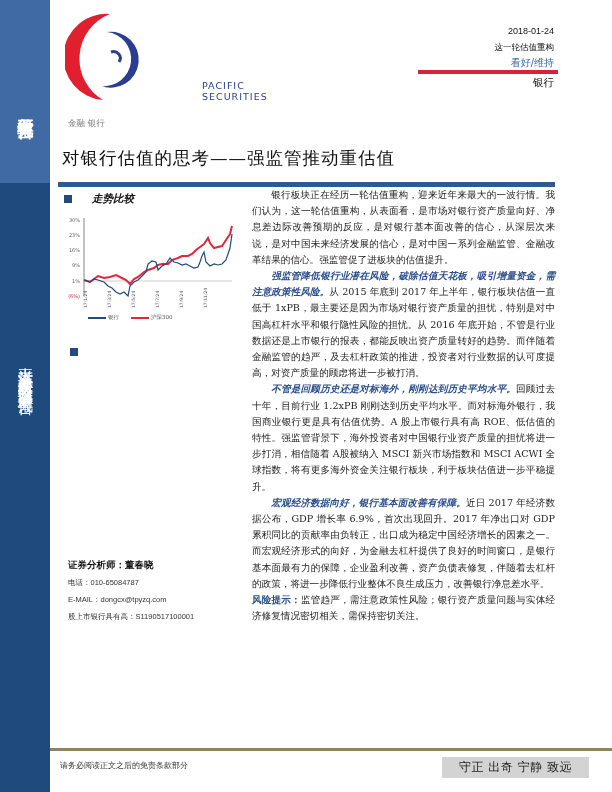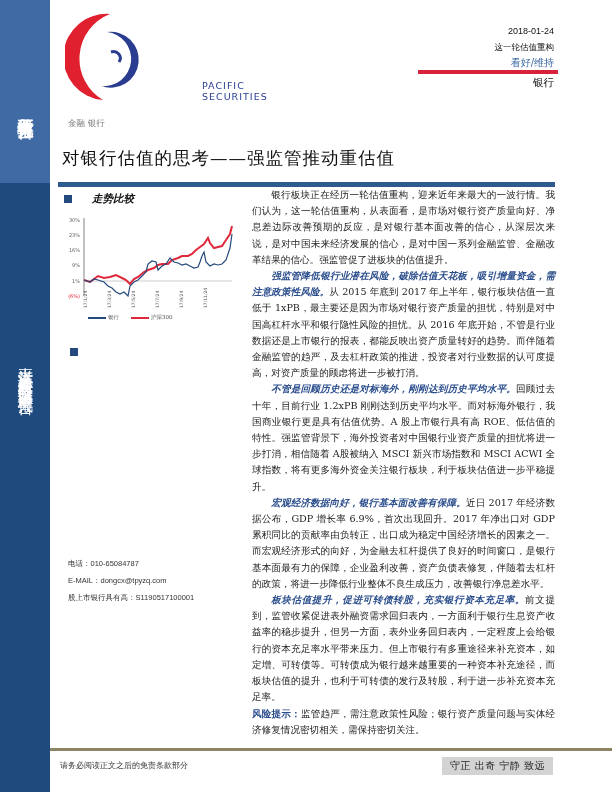--- a/index.html
+++ b/index.html
@@ -71,21 +71,21 @@
   
   .body { position: absolute; left: 252px; top: 187px; width: 303px; font-size: 9.6px; line-height: 16.2px; color: #222; text-align: justify; }
   .body p { text-indent: 2em; }
   .body p.noindent { text-indent: 0; }
   .body .hl { color: #2b4e8c; font-weight: bold; font-style: italic; }
   .body .risk { color: #2b4e8c; font-weight: bold; }
 
   
   .footer-line { position: absolute; left: 50px; top: 748px; width: 562px; height: 3px; background: #8c8462; }
   .footer-note { position: absolute; left: 60px; top: 760px; font-size: 8px; color: #333; }
-  .footer-motto { position: absolute; left: 442px; top: 757px; padding: 2px 8px; background: #d3d3d3; font-size: 10px; color: #222; letter-spacing: 0.5px; }
+  .footer-motto { position: absolute; left: 442px; top: 757px; padding: 2px 17px; background: #d3d3d3; font-size: 12px; color: #222; letter-spacing: 0.5px; }
 </style>
 </head>
 <body>
 
 <div class="sidebar-top"></div>
 <div class="sidebar-bottom"></div>
 <div class="vtext vtext-top">行业研究报告</div>
 <div class="vtext vtext-bottom">太平洋证券股份有限公司证券研究报告</div>
 
 <div class="logo">
@@ -150,35 +150,37 @@
   </div>
   <div class="item">
     <span class="ln" style="background:#e0283c"></span>
     <span>沪深300</span>
   </div>
 </div>
 
 <div class="square2"><span class="square"></span></div>
 
 <div class="analyst">
+  <div class="name-line">
+    <span>证券分析师：</span><span>董春晓</span>
+  </div>
   <div class="line">
     <span>电话：</span><span class="val">010-65084787</span>
   </div>
   <div class="line">
     <span class="val">E-MAIL：</span><span class="val">dongcx@tpyzq.com</span>
   </div>
   <div class="line">
     <span>股上市银行具有高：</span><span class="val">S1190517100001</span>
   </div>
 </div>
 
 <div class="body">
   <p>银行板块正在经历一轮估值重构，迎来近年来最大的一波行情。我们认为，这一轮估值重构，从表面看，是市场对银行资产质量向好、净息差边际改善预期的反应，是对银行基本面改善的信心，从深层次来说，是对中国未来经济发展的信心，是对中国一系列金融监管、金融改革结果的信心。强监管促了进板块的估值提升。</p>
   <p><span class="hl">强监管降低银行业潜在风险，破除估值天花板，吸引增量资金，需注意政策性风险。</span><span>从 2015 年底到 2017 年上半年，银行板块估值一直低于 1xPB，最主要还是因为市场对银行资产质量的担忧，特别是对中国高杠杆水平和银行隐性风险的担忧。从 2016 年底开始，不管是行业数据还是上市银行的报表，都能反映出资产质量转好的趋势。而伴随着金融监管的趋严，及去杠杆政策的推进，投资者对行业数据的认可度提高，对资产质量的顾虑将进一步被打消。</span></p>
   <p><span class="hl">不管是回顾历史还是对标海外，刚刚达到历史平均水平。</span><span>回顾过去十年，目前行业 1.2xPB 刚刚达到历史平均水平。而对标海外银行，我国商业银行更是具有估值优势。A 股上市银行具有高 ROE、低估值的特性。强监管背景下，海外投资者对中国银行业资产质量的担忧将进一步打消，相信随着 A股被纳入 MSCI 新兴市场指数和 MSCI ACWI 全球指数，将有更多海外资金关注银行板块，利于板块估值进一步平稳提升。</span></p>
   <p><span class="hl">宏观经济数据向好，银行基本面改善有保障。</span><span>近日 2017 年经济数据公布，GDP 增长率 6.9%，首次出现回升。2017 年净出口对 GDP 累积同比的贡献率由负转正，出口成为稳定中国经济增长的因素之一。而宏观经济形式的向好，为金融去杠杆提供了良好的时间窗口，是银行基本面最有力的保障，企业盈利改善，资产负债表修复，伴随着去杠杆的政策，将进一步降低行业整体不良生成压力，改善银行净息差水平。</span></p>
-  <p><span class="hl">板块估值提升，促进可转债转股，充实银行资本充足率。</span><span>前文提到，监管收紧促进表外融资需求回归表内，一方面利于银行生息资产收益率的稳步提升，但另一方面，表外业务回归表内，一定程度上会给银行的资本充足率水平带来压力。但上市银行有多重途径来补充资本，如定增、可转债等。可转债成为银行越来越重要的一种资本补充途径，而板块估值的提升，也利于可转债的发行及转股，利于进一步补充资本充足率。</span></p>
   <p class="noindent"><span class="risk">风险提示：</span><span>监管趋严，需注意政策性风险；银行资产质量问题与实体经济修复情况密切相关，需保持密切关注。</span></p>
 </div>
 
 <div class="footer-line"></div>
 <div class="footer-note">请务必阅读正文之后的免责条款部分</div>
 <div class="footer-motto">守正 出奇 宁静 致远</div>
 
 </body></html>

